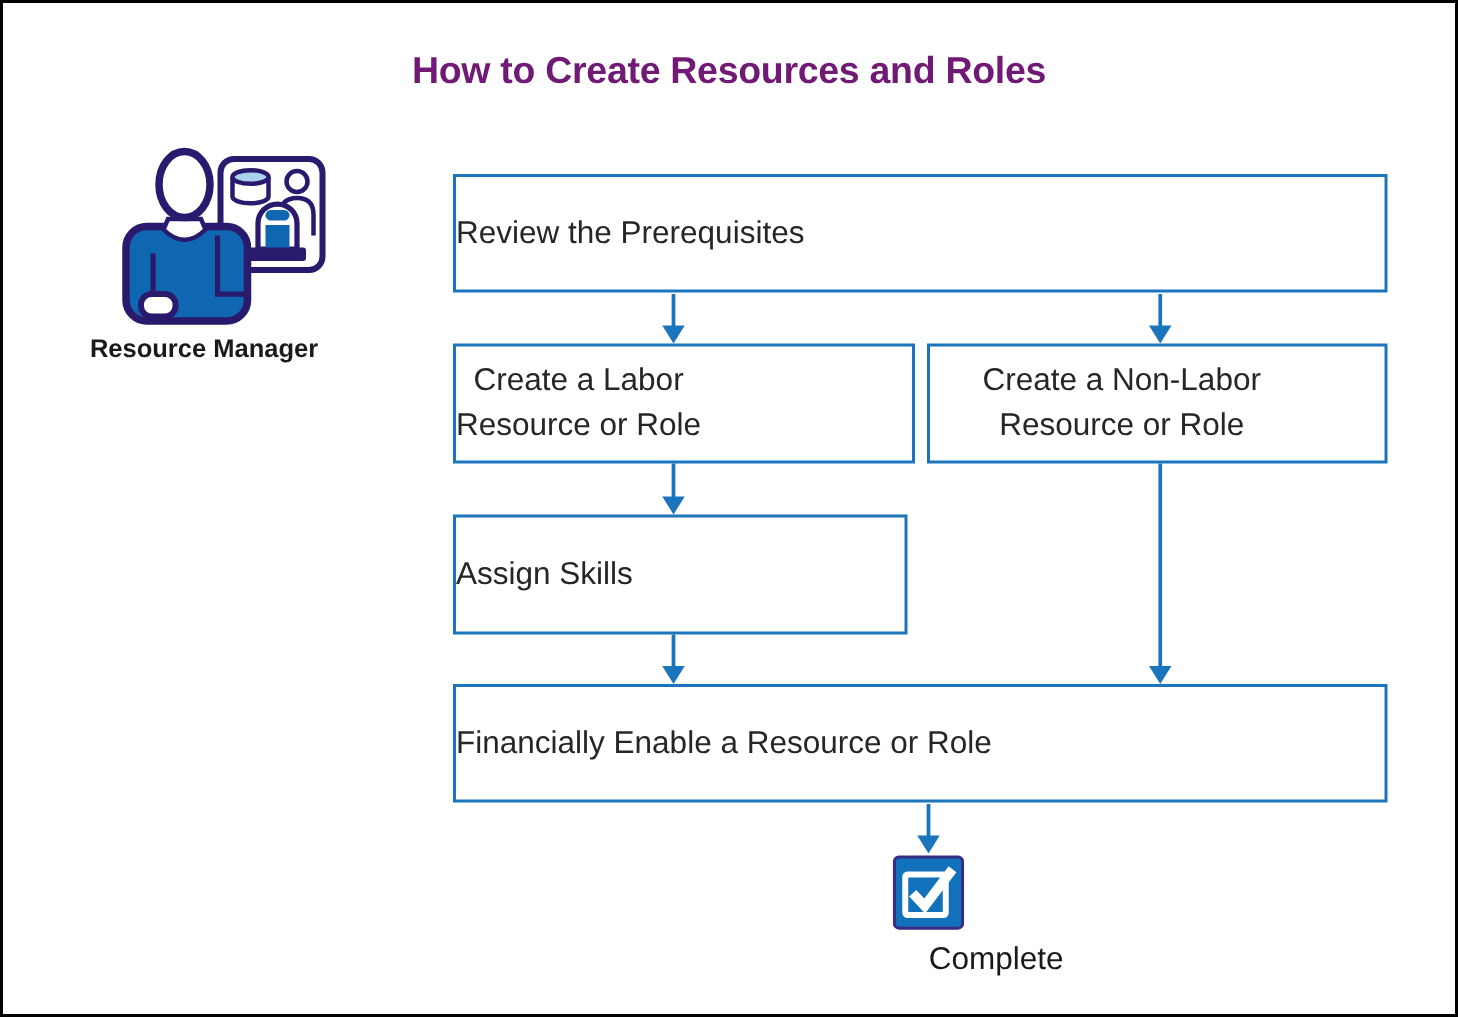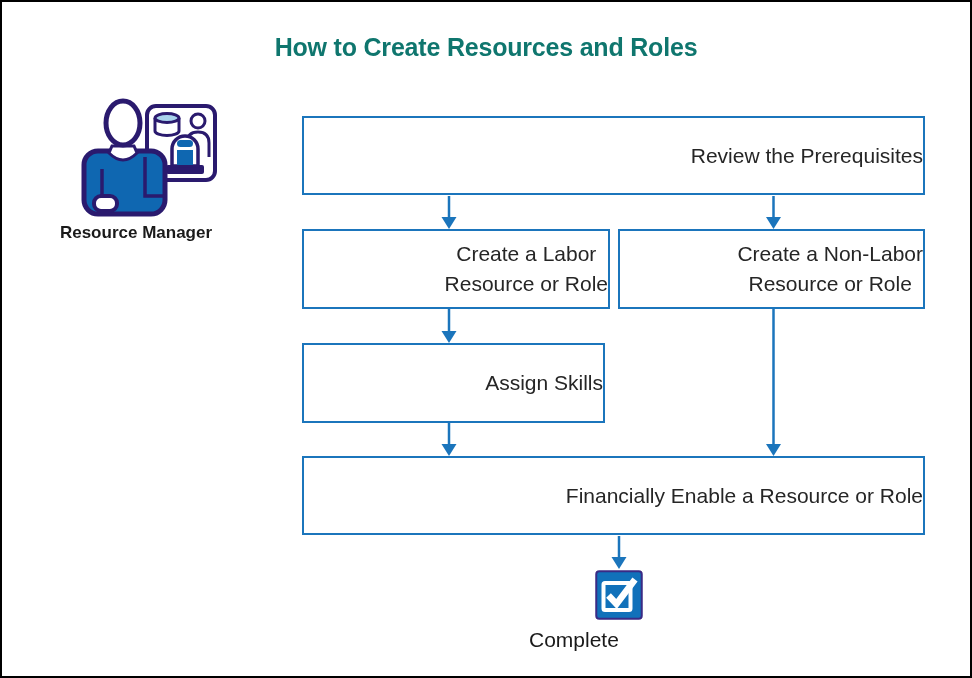--- a/index.html
+++ b/index.html
@@ -18,49 +18,49 @@
     width:972px;height:678px;
     background:#ffffff;
     border:2px solid #000000;
     font-family:"Liberation Sans", sans-serif;
     overflow:hidden;
     margin:0 auto;
   }
   .page-title{
     position:absolute;top:31px;left:0;width:100%;
     text-align:center;
-    font-size:25px;font-weight:bold;color:#0f766e;
+    font-size:25px;font-weight:bold;color:#701a75;
     letter-spacing:-0.2px;
   }
   .actor-icon{position:absolute;left:78px;top:95px;}
   .actor-label{
     position:absolute;left:10px;top:221px;width:248px;
     text-align:center;font-size:17px;font-weight:bold;color:#1a1a1a;
   }
   .node{
     position:absolute;
     background:#ffffff;
     border:2.5px solid var(--flow_blue);
-    display:flex;align-items:center;justify-content:flex-end;
+    display:flex;align-items:center;justify-content:flex-start;
     text-align:center;
     font-size:21px;line-height:1.42;color:var(--text_dark);
   }
   .node-label{white-space:pre-line;}
   .node-review{left:300px;top:114px;width:623px;height:79px;}
   .node-labor{left:300px;top:227px;width:308px;height:80px;}
   .node-nonlabor{left:616px;top:227px;width:307px;height:80px;padding-left:35px;}
   .node-skills{left:300px;top:341px;width:303px;height:80px;}
   .node-enable{left:300px;top:454px;width:623px;height:79px;}
   .edges{position:absolute;left:0;top:0;width:972px;height:678px;pointer-events:none;}
   .edge-line{stroke:var(--flow_blue);stroke-width:2.5;}
   .edge-head{fill:var(--flow_blue);}
   .terminal-icon{position:absolute;left:593px;top:568px;}
   .terminal-label{
     position:absolute;left:527px;top:626px;width:180px;
-    text-align:left;font-size:21px;color:#1a1a1a;
+    text-align:right;font-size:21px;color:#1a1a1a;
   }
   
   .i-navy-stroke{stroke:var(--icon_navy);fill:none;}
   .i-white{fill:#ffffff;stroke:var(--icon_navy);}
   .i-blue{fill:var(--icon_blue);}
   .i-lblue{fill:var(--icon_light_blue);stroke:var(--icon_navy);}
   .i-navy{fill:var(--icon_navy);}
 </style>
 </head>
 <body>

